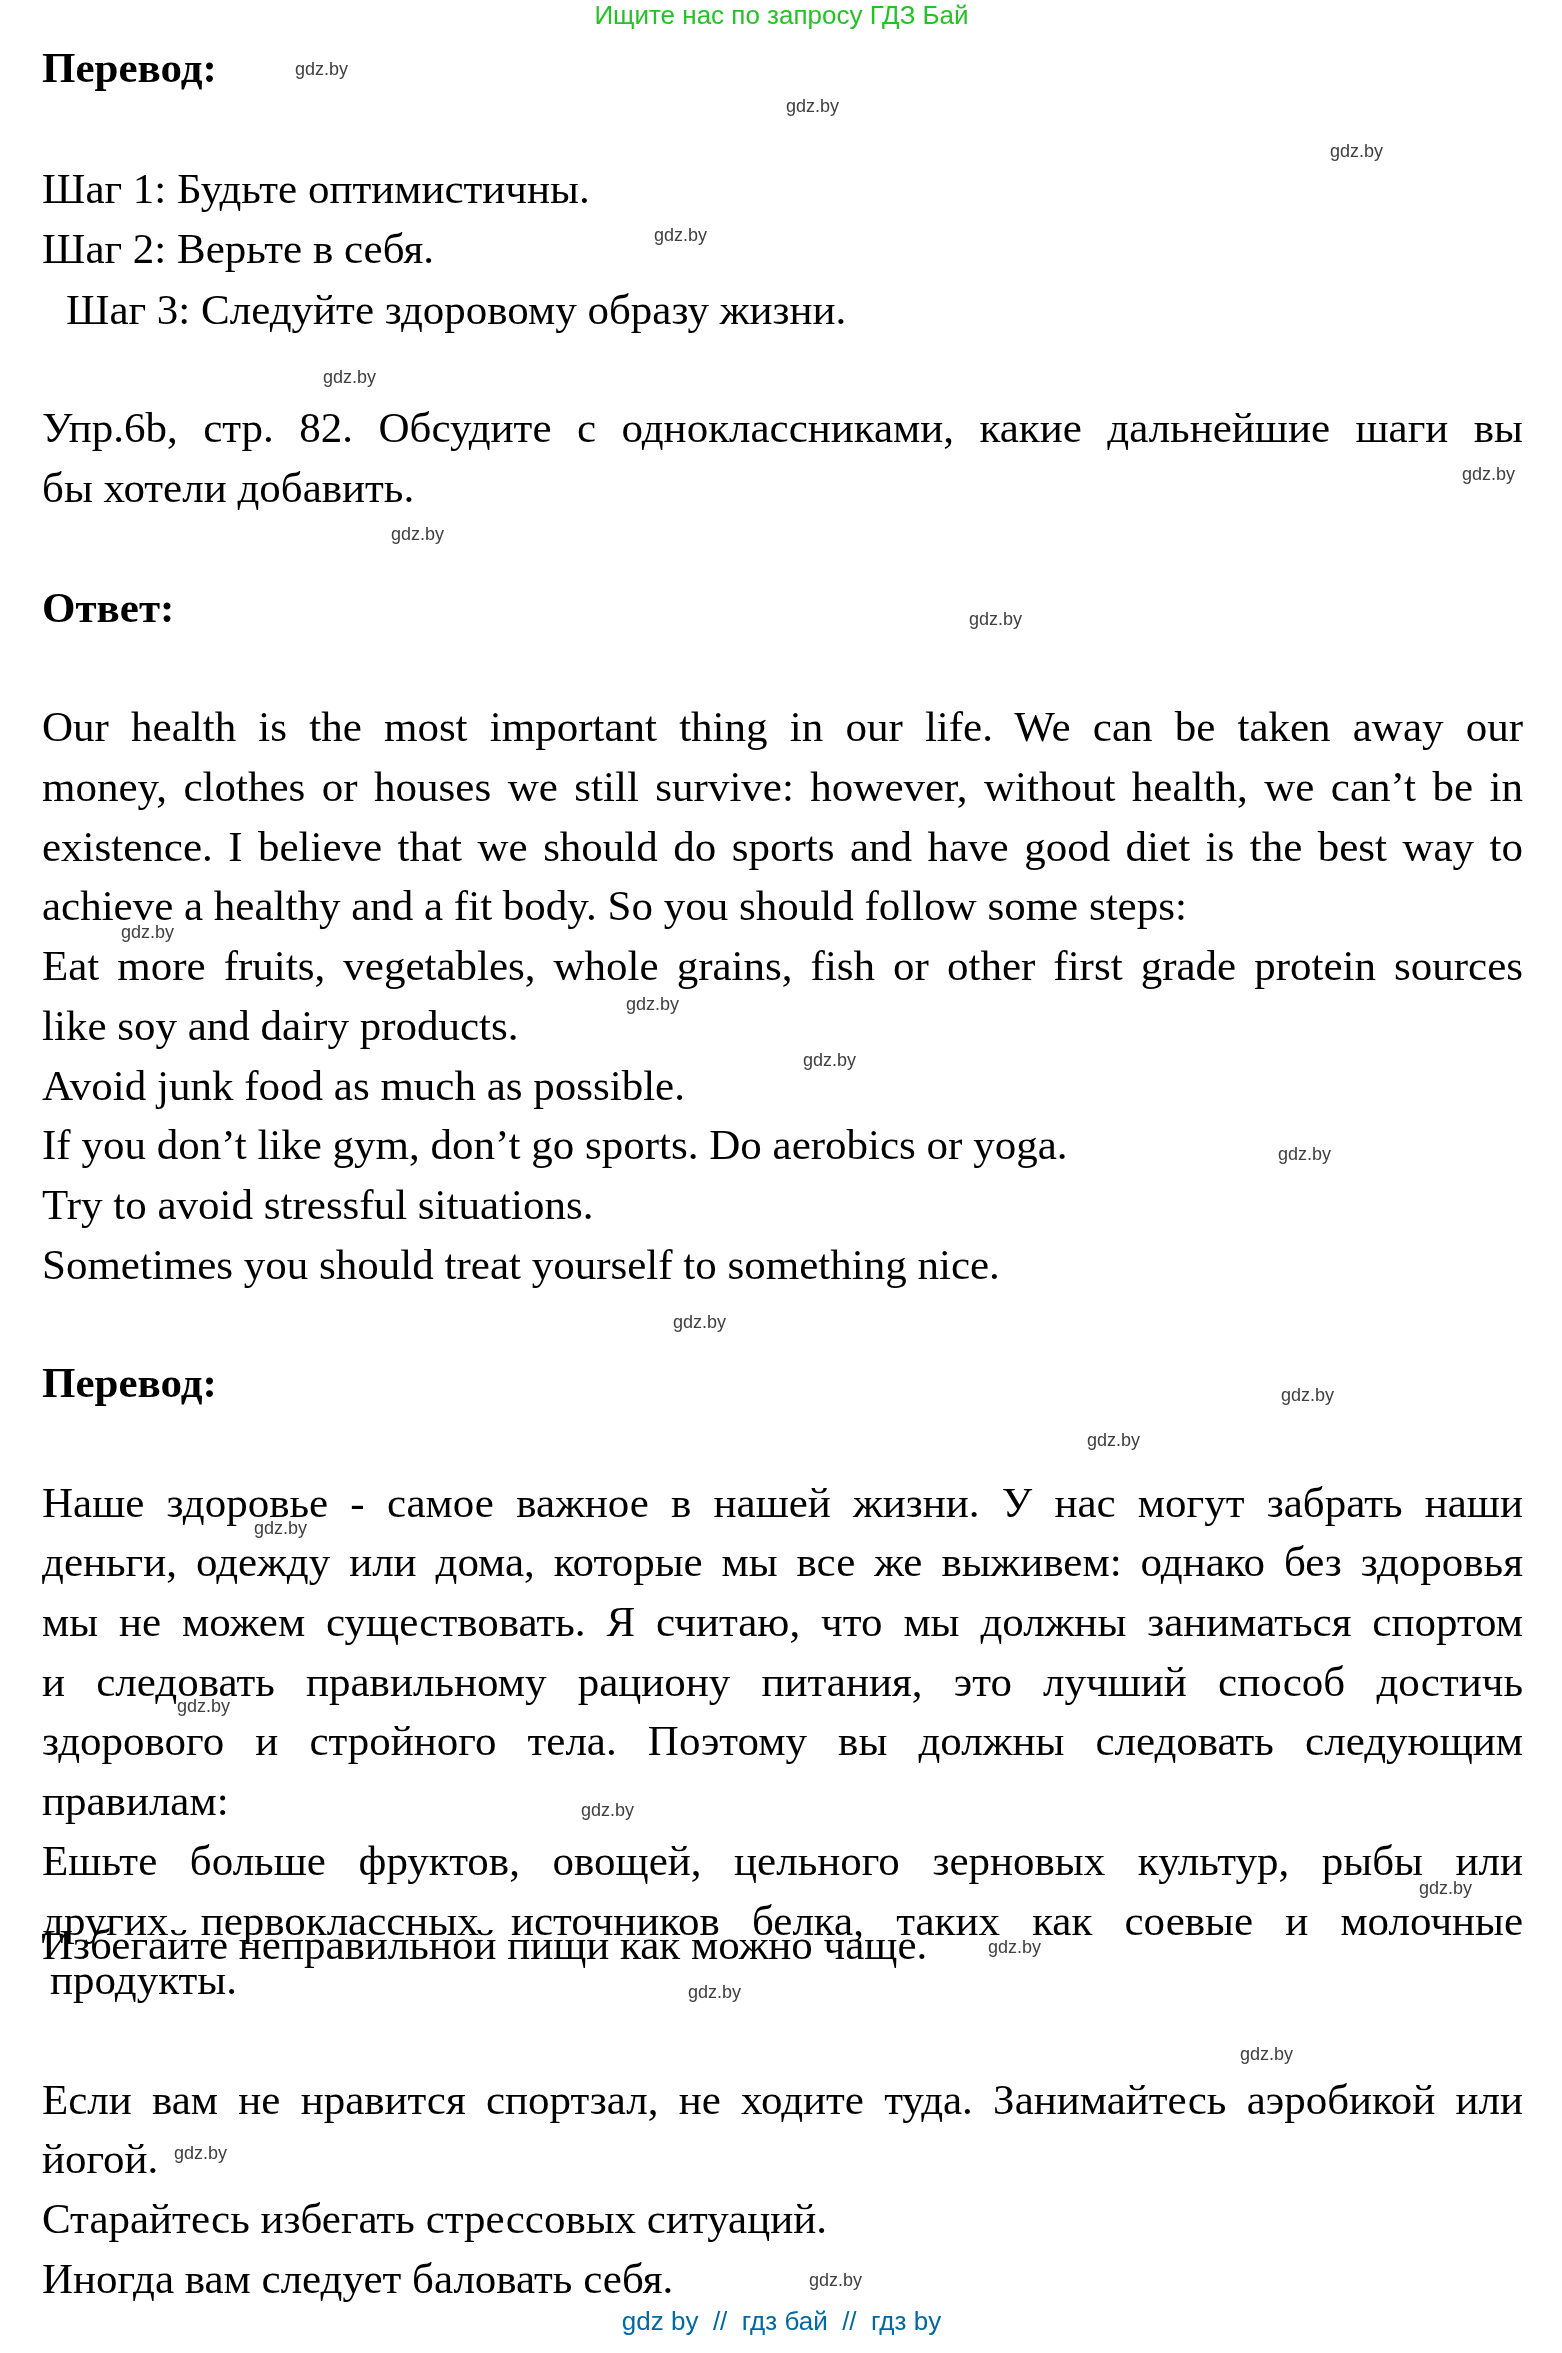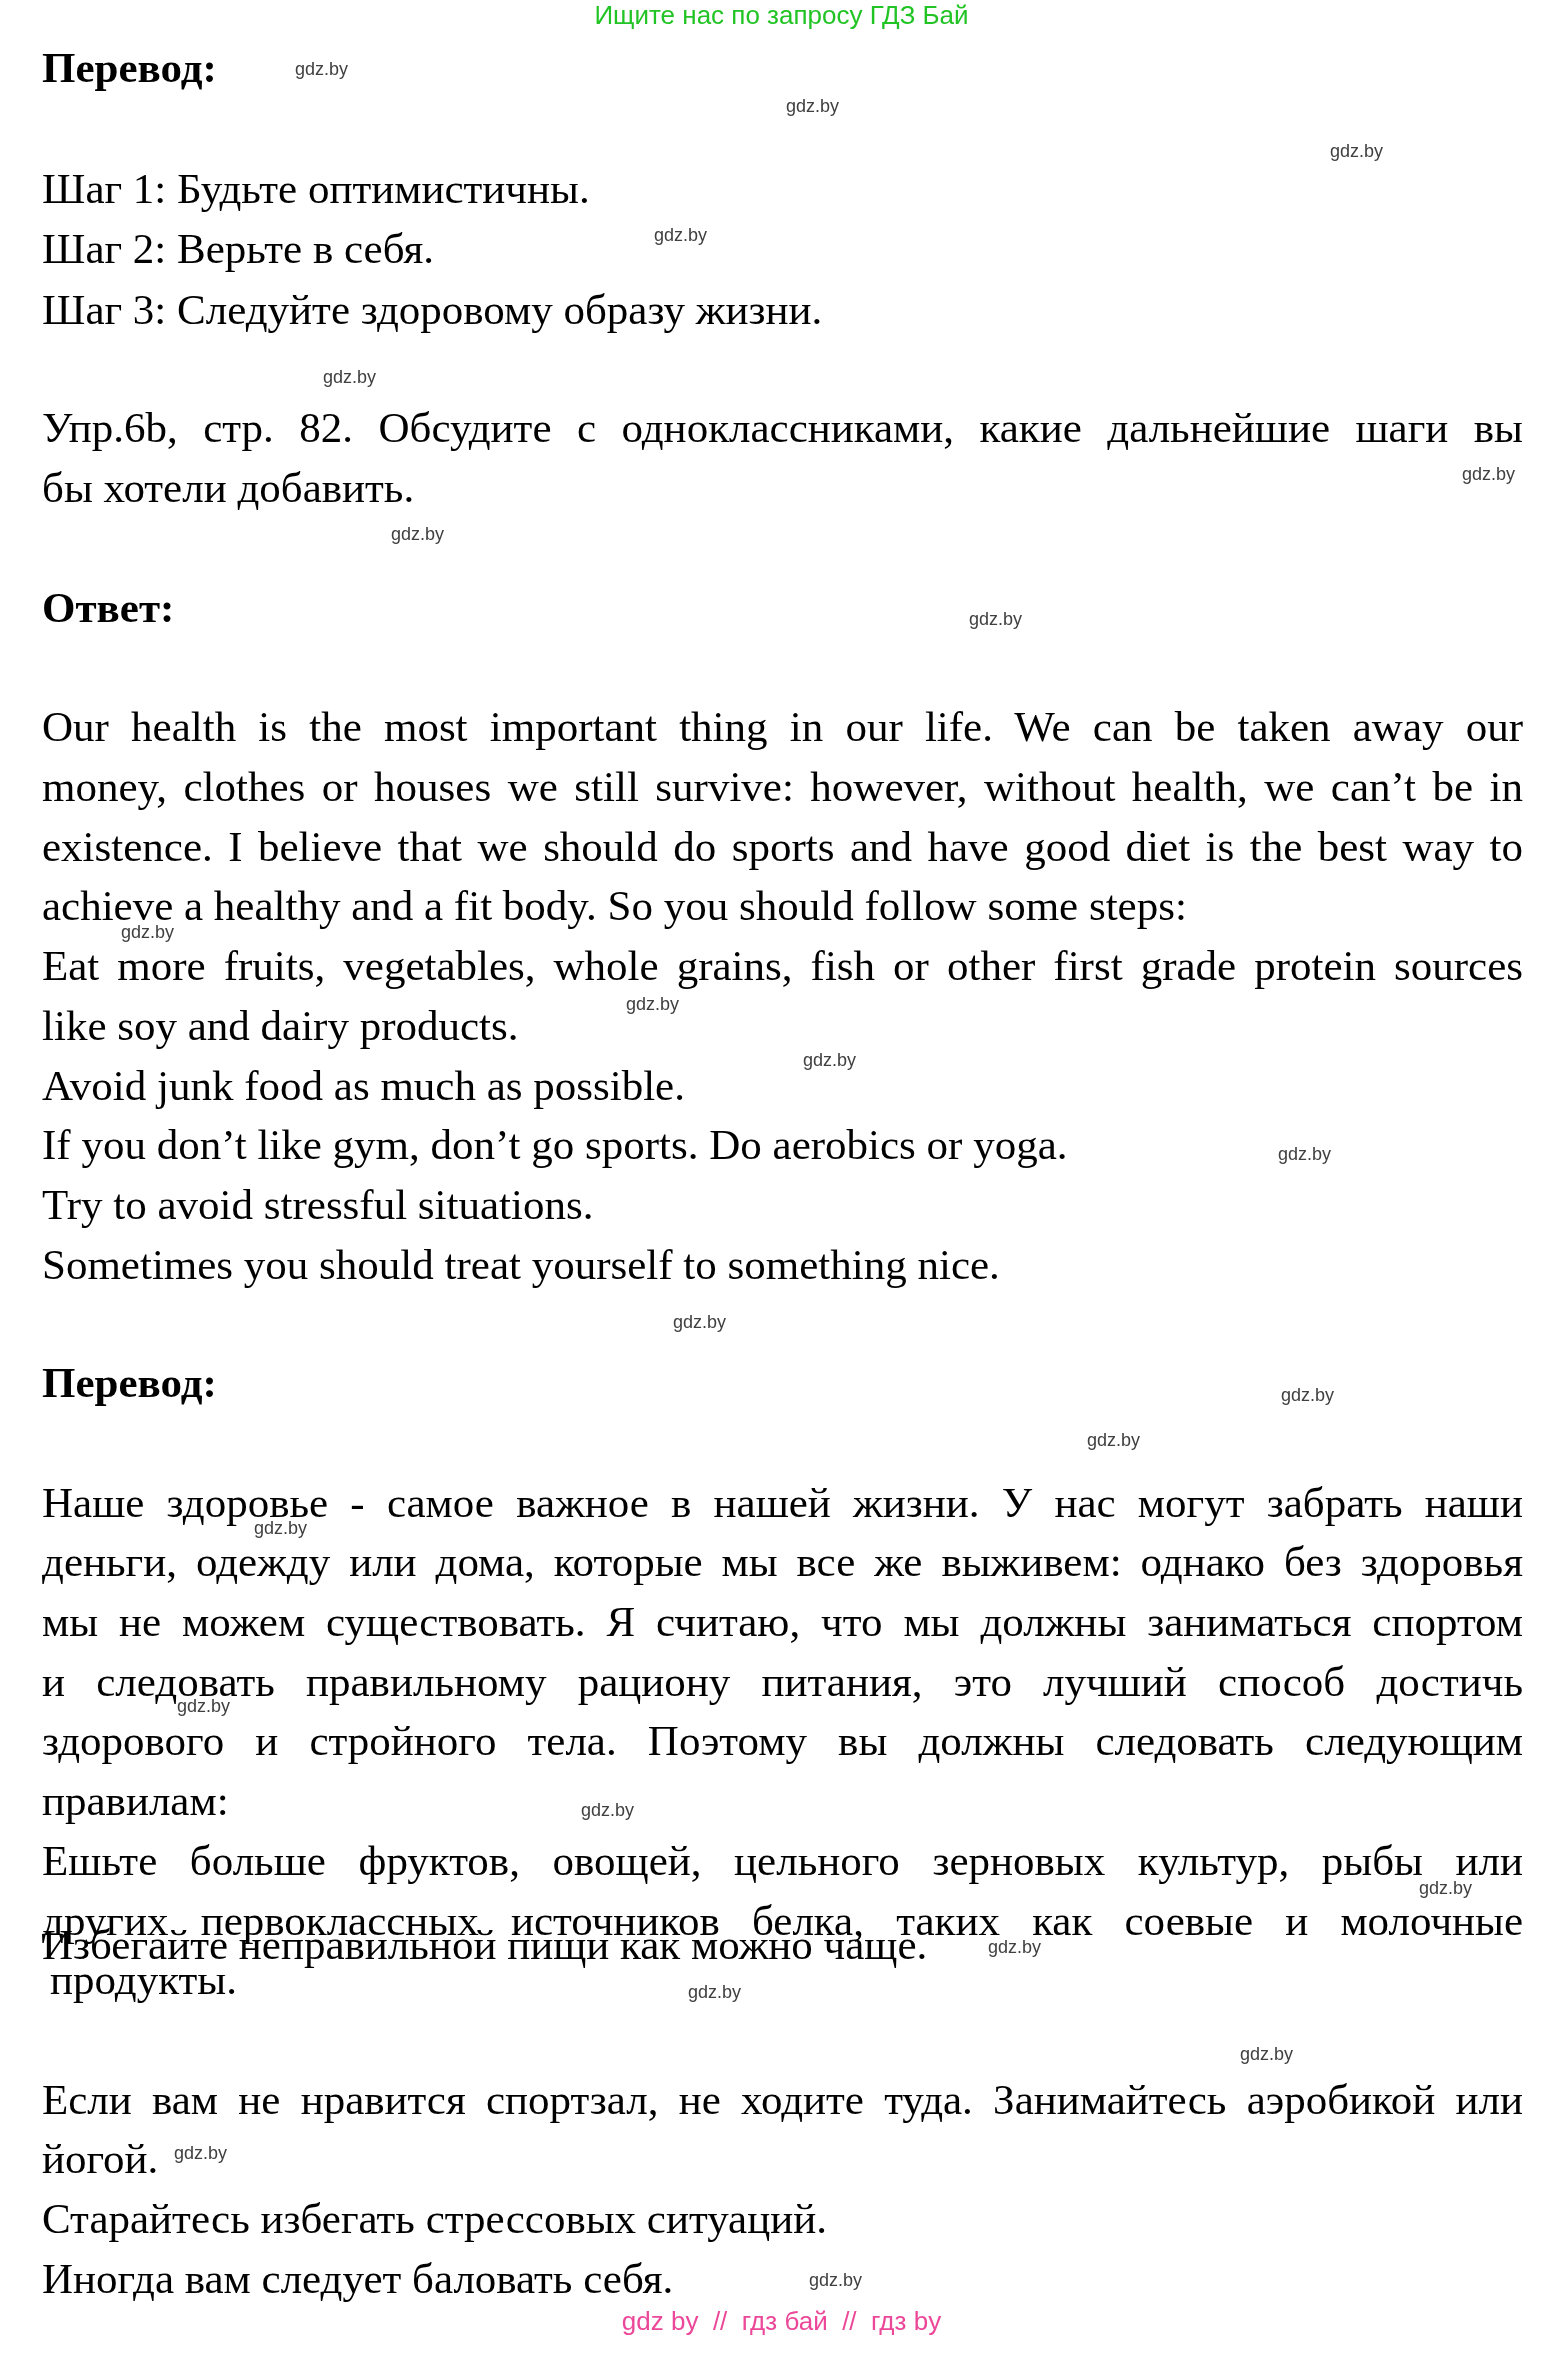--- a/index.html
+++ b/index.html
@@ -4,21 +4,21 @@
 <style>
   html, body { margin:0; padding:0; background:#ffffff; }
   body { width:1563px; height:2354px; position:relative; overflow:hidden; }
   .top-banner {
     position:absolute; left:0; top:0; width:1563px; text-align:center;
     font-family:"Liberation Sans", sans-serif; font-size:26px; color:#22c425;
     line-height:31px;
   }
   .bottom-banner {
     position:absolute; left:0; top:2306px; width:1563px; text-align:center;
-    font-family:"Liberation Sans", sans-serif; font-size:26px; color:#ec4899;
+    font-family:"Liberation Sans", sans-serif; font-size:26px; color:#0369a1;
     white-space:pre; line-height:31px;
   }
   .line {
     position:absolute; left:42px;
     font-family:"Liberation Serif", serif; font-size:43px; color:#000;
     white-space:nowrap; line-height:50px;
   }
   .justify {
     width:1481px; text-align:justify; text-align-last:justify;
   }
@@ -29,21 +29,21 @@
   }
 </style>
 </head>
 <body>
 
 <div class="top-banner">Ищите нас по запросу ГДЗ Бай</div>
 
 <div class="line heading" style="top:43px;">Перевод:</div>
 <div class="line" style="top:164px;">Шаг 1: Будьте оптимистичны.</div>
 <div class="line" style="top:224px;">Шаг 2: Верьте в себя.</div>
-<div class="line" style="top:285px;">Шаг 3: Следуйте здоровому образу жизни.</div>
+<div class="line" style="top:285px;margin-left:24px;">Шаг 3: Следуйте здоровому образу жизни.</div>
 
 <div class="line justify" style="top:403px;">Упр.6b, стр. 82. Обсудите с одноклассниками, какие дальнейшие шаги вы</div>
 <div class="line" style="top:463px;">бы хотели добавить.</div>
 
 <div class="line heading" style="top:583px;">Ответ:</div>
 <div class="line justify" style="top:702px;">Our health is the most important thing in our life. We can be taken away our</div>
 <div class="line justify" style="top:762px;">money, clothes or houses we still survive: however, without health, we can’t be in</div>
 <div class="line justify" style="top:822px;">existence. I believe that we should do sports and have good diet is the best way to</div>
 <div class="line" style="top:881px;text-align:center;">achieve a healthy and a fit body. So you should follow some steps:</div>
 <div class="line justify" style="top:941px;">Eat more fruits, vegetables, whole grains, fish or other first grade protein sources</div>

